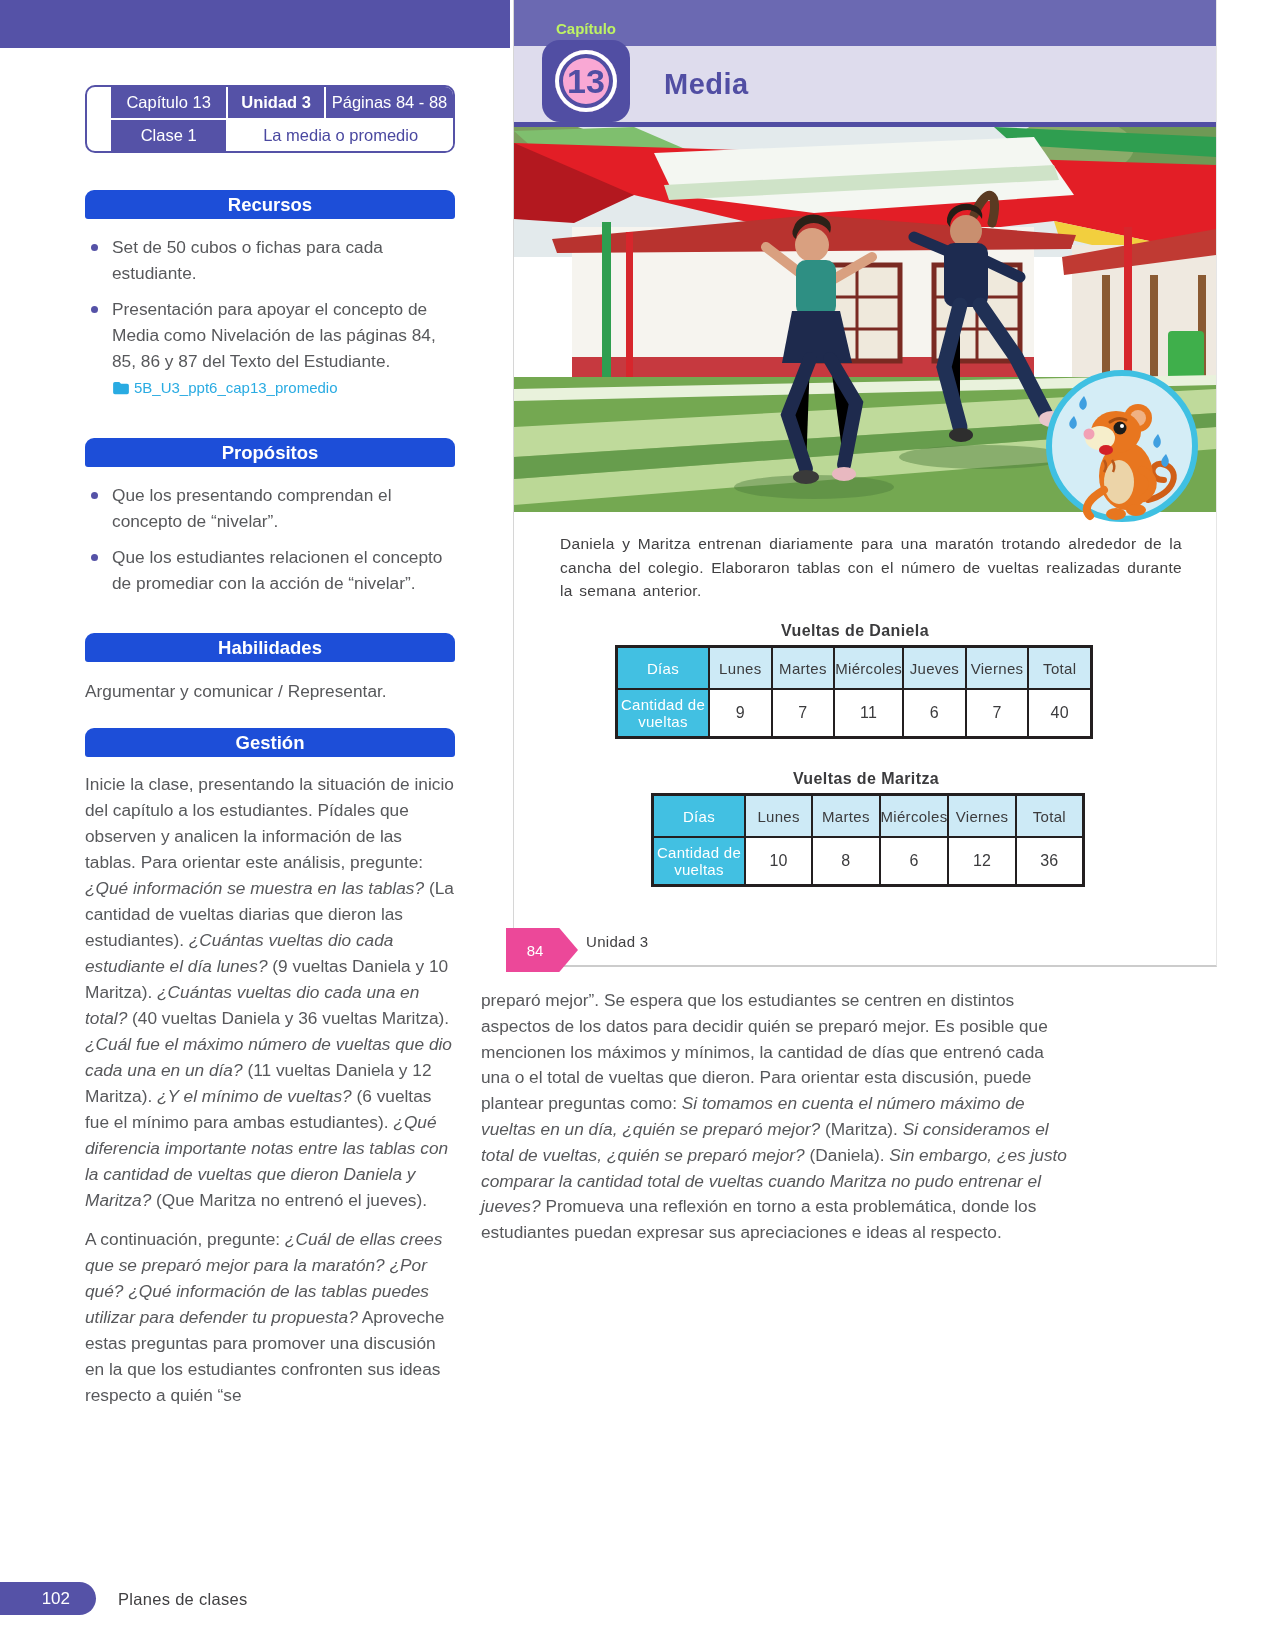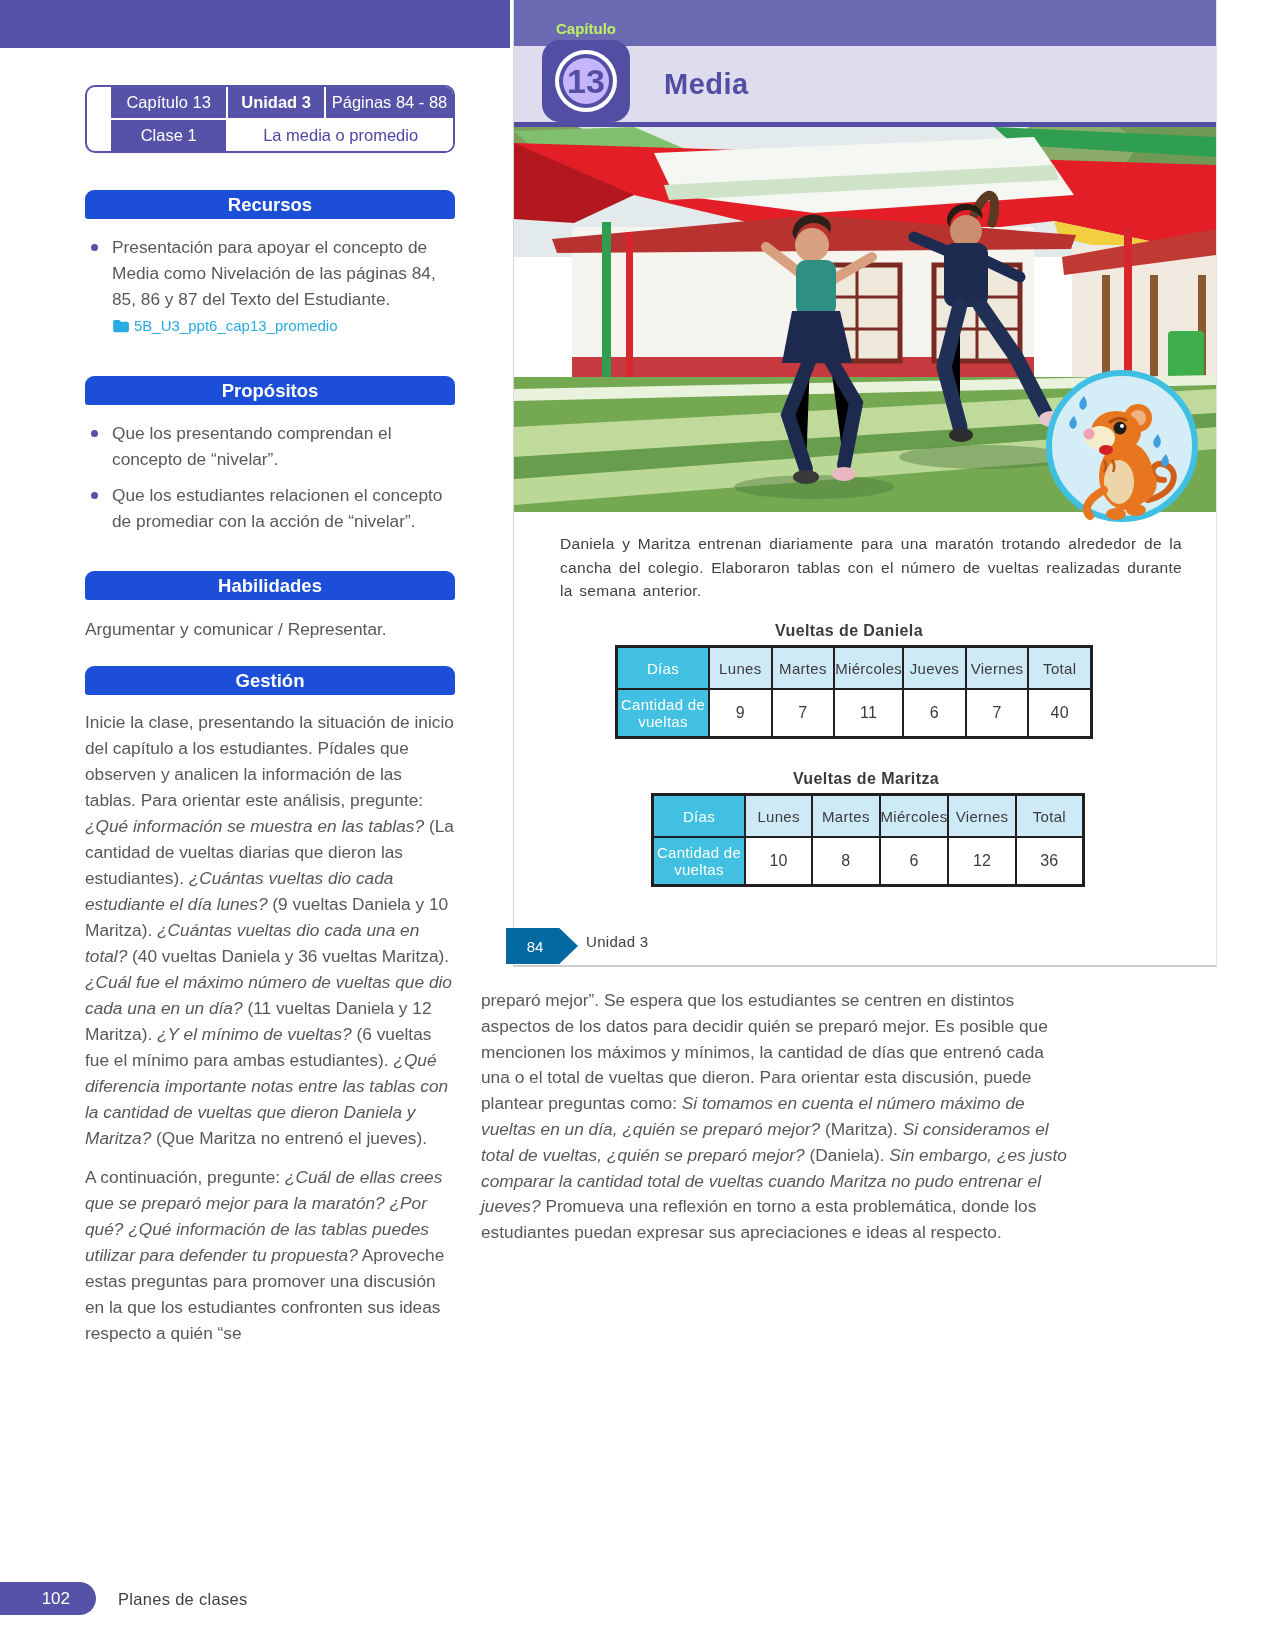--- a/index.html
+++ b/index.html
@@ -27,37 +27,37 @@
   .plink{color:#29abe2;font-size:15px;white-space:nowrap;cursor:pointer;}
   .plink .folder{width:18px;height:14px;vertical-align:-2px;margin-right:4px;}
 
   
   .book-page{position:absolute;left:513px;top:0;width:702px;height:965px;background:#ffffff;
              border-left:1px solid #d6d6d6;border-right:1px solid #e6e6e6;border-bottom:2px solid #cccccc;}
   .bp-band1{position:absolute;left:0;top:0;width:100%;height:46px;background:#6b69b2;}
   .bp-chapter-label{position:absolute;left:42px;top:20px;color:#bef264;font-weight:bold;font-size:15px;}
   .bp-band2{position:absolute;left:0;top:46px;width:100%;height:76px;background:#dedced;border-bottom:5px solid #514ea3;}
   .bp-circle-holder{position:absolute;left:28px;top:40px;width:88px;height:82px;background:#514ea3;border-radius:18px;}
-  .bp-circle{position:absolute;left:13px;top:10px;width:62px;height:62px;background:#c4b5fd;border-radius:50%;
+  .bp-circle{position:absolute;left:13px;top:10px;width:62px;height:62px;background:#f9a8d4;border-radius:50%;
              display:flex;align-items:center;justify-content:center;color:#514ea3;font-weight:bold;font-size:34px;
              box-shadow:inset 0 0 0 4px #ffffff, inset 0 0 0 8px #514ea3;}
   .bp-title{position:absolute;left:150px;top:68px;color:#514ea3;font-weight:bold;font-size:29px;letter-spacing:.5px;}
   .bp-photo{position:absolute;left:0;top:127px;width:702px;height:385px;overflow:hidden;}
   .bp-photo svg{display:block;}
   .mascot{position:absolute;right:16px;top:368px;width:156px;height:156px;}
   .bp-caption{position:absolute;left:46px;top:532px;width:622px;font-size:15.5px;line-height:23.5px;color:#414042;
               text-align:justify;letter-spacing:.3px;word-spacing:2px;}
   .tbl-title{position:absolute;color:#3b3b3d;font-weight:bold;font-size:16px;letter-spacing:.4px;text-align:center;}
   .school-table{position:absolute;display:grid;border:2px solid #231f20;}
   .school-table .cell{border:1px solid #231f20;display:flex;align-items:center;justify-content:center;
                       font-size:15px;color:#3b3b3d;text-align:center;letter-spacing:.3px;}
   .school-table .hdr{background:#cdeaf6;}
   .school-table .key{background:#42c0e2;color:#ffffff;line-height:17px;}
   .school-table .val{background:#ffffff;font-size:16px;}
-  .bp-footer-tab{position:absolute;left:-8px;top:928px;width:72px;height:36px;background:#0369a1;color:#ffffff;
+  .bp-footer-tab{position:absolute;left:-8px;top:928px;width:72px;height:44px;background:#ec4899;color:#ffffff;
                  font-size:15px;display:flex;align-items:center;justify-content:center;padding-right:14px;box-sizing:border-box;
                  clip-path:polygon(0 0,74% 0,100% 50%,74% 100%,0 100%);}
   .bp-footer-label{position:absolute;left:72px;top:933px;font-size:15px;color:#414042;letter-spacing:.3px;}
 
   
   .bottom-text{position:absolute;left:481px;top:988px;width:594px;font-size:17.3px;line-height:25.8px;color:#57585b;}
 
   
   .footer-pill{position:absolute;left:0;top:1582px;width:96px;height:33px;background:#5552a7;border-radius:0 17px 17px 0;
                color:#ffffff;font-size:17px;display:flex;align-items:center;justify-content:flex-end;padding-right:26px;box-sizing:border-box;}
@@ -75,20 +75,24 @@
     <div class="info-box">
       <div class="info-cell">Capítulo 13</div>
       <div class="info-cell bold">Unidad 3</div>
       <div class="info-cell">Páginas 84 - 88</div>
       <div class="info-cell">Clase 1</div>
       <div class="info-cell topic">La media o promedio</div>
     </div>
 
     <div class="sec-bar">Recursos</div>
     <div class="bullets">
+        <div class="bullet-item">
+          <span class="dot"></span>
+          <span class="btext"><span>Set de 50 cubos o fichas para cada estudiante.</span></span>
+        </div>
         <div class="bullet-item">
           <span class="dot"></span>
           <span class="btext"><span>Presentación para apoyar el concepto de Media como Nivelación de las páginas 84, 85, 86 y 87 del Texto del Estudiante. </span><span class="plink"><svg class="folder" viewBox="0 0 20 16">
                 <path d="M1 3 a2 2 0 0 1 2-2 h5 l2 2 h7 a2 2 0 0 1 2 2 v8 a2 2 0 0 1 -2 2 H3 a2 2 0 0 1 -2-2 Z" fill="#29abe2"></path>
               </svg><span>5B_U3_ppt6_cap13_promedio</span></span></span>
         </div>
       </div>
 
     <div class="sec-bar">Propósitos</div>
     <div class="bullets">
@@ -209,21 +213,21 @@
       <ellipse cx="72" cy="146" rx="10" ry="6" fill="#e8761f"></ellipse>
       <ellipse cx="92" cy="142" rx="10" ry="6" fill="#e8761f"></ellipse>
       <path d="M40,28 q6,10 -1,14 q-8,-4 1,-14z" fill="#3f9fe0"></path>
       <path d="M30,48 q6,10 -1,13 q-8,-4 1,-13z" fill="#3f9fe0"></path>
       <path d="M114,66 q6,10 -1,14 q-8,-4 1,-14z" fill="#3f9fe0"></path>
       <path d="M122,86 q6,10 -1,13 q-8,-4 1,-13z" fill="#3f9fe0"></path>
     </svg>
 
     <div class="bp-caption">Daniela y Maritza entrenan diariamente para una maratón trotando alrededor de la cancha del colegio. Elaboraron tablas con el número de vueltas realizadas durante la semana anterior.</div>
 
-    <div class="tbl-title" style="left:98px;top:622px;width:474px;">Vueltas de Daniela</div>
+    <div class="tbl-title" style="left:104px;top:622px;width:474px;">Vueltas de Daniela</div>
     <div class="school-table" style="left: 101px; top: 645px; width: 474px; grid-template-rows: 42px 48px; grid-template-columns: 92px repeat(6, 1fr);">
         <div class="cell key">Días</div>
         <div class="cell hdr">Lunes</div>
         <div class="cell hdr">Martes</div>
         <div class="cell hdr">Miércoles</div>
         <div class="cell hdr">Jueves</div>
         <div class="cell hdr">Viernes</div>
         <div class="cell hdr">Total</div>
         <div class="cell key">Cantidad de vueltas</div>
         <div class="cell val">9</div>

